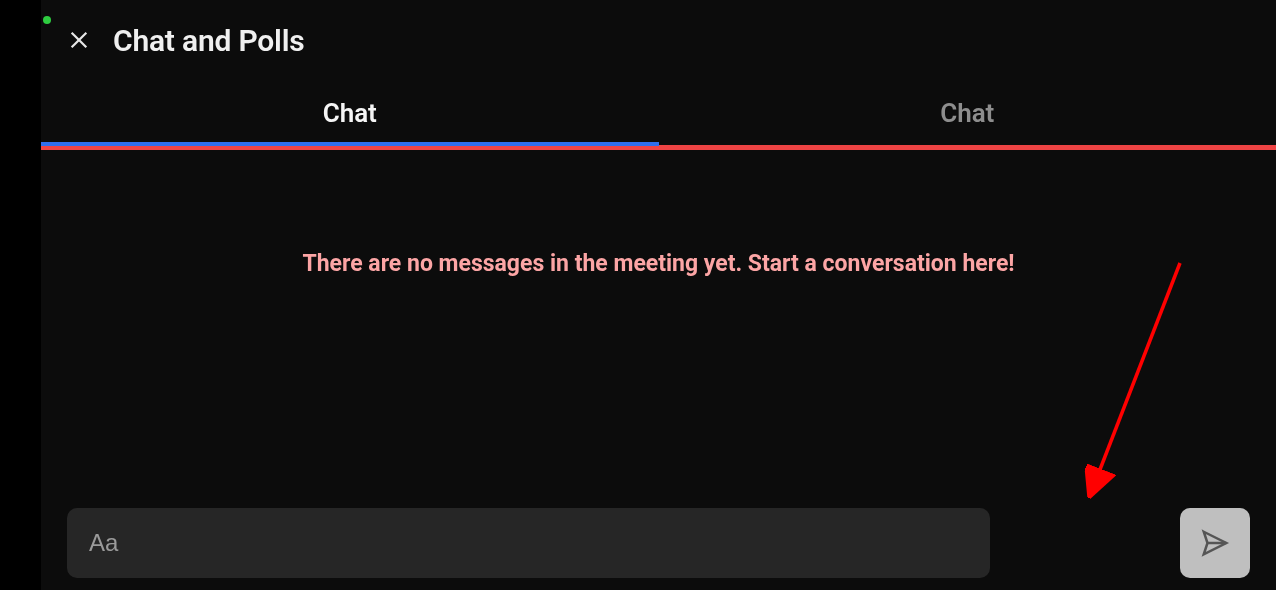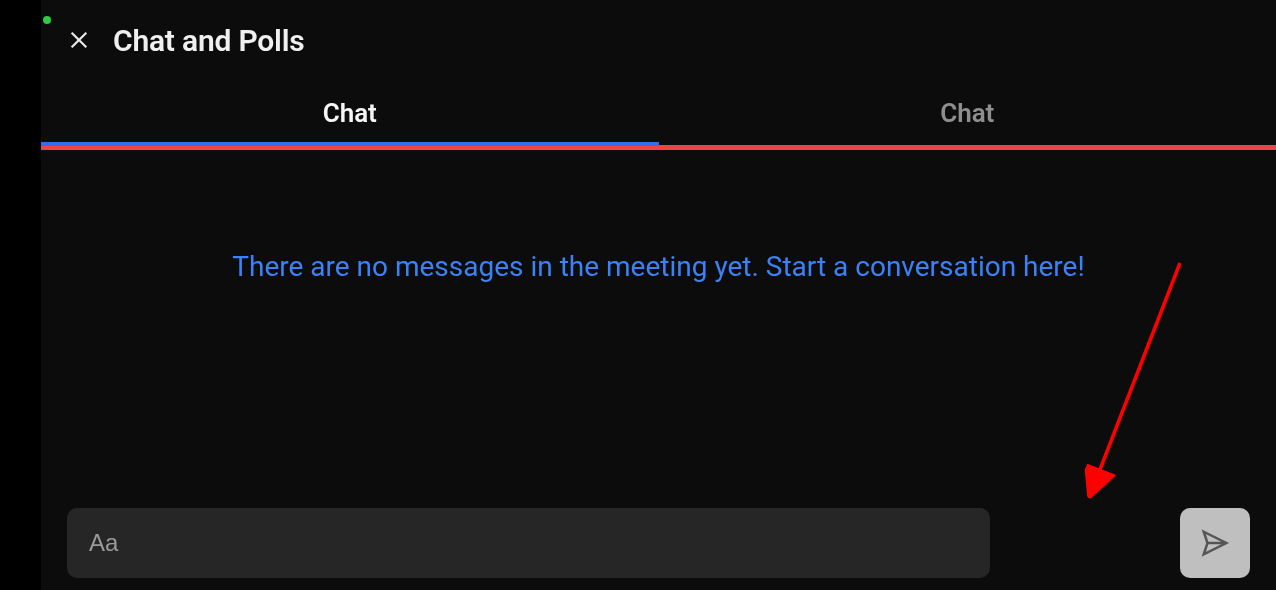--- a/index.html
+++ b/index.html
@@ -80,23 +80,23 @@
       background: #2f6fed;
     }
     .content {
       flex: 1;
       display: flex;
       align-items: flex-start;
       justify-content: center;
       padding-top: 100px;
     }
     .empty-msg {
-      font-size: 28px;
-      color: #3b82f6;
-      font-weight: 400;
+      font-size: 23px;
+      color: #fca5a5;
+      font-weight: 700;
     }
     .input-row {
       display: flex;
       align-items: center;
       padding: 0 26px 12px 26px;
       gap: 190px;
     }
     .msg-input {
       flex: 1;
       height: 70px;

